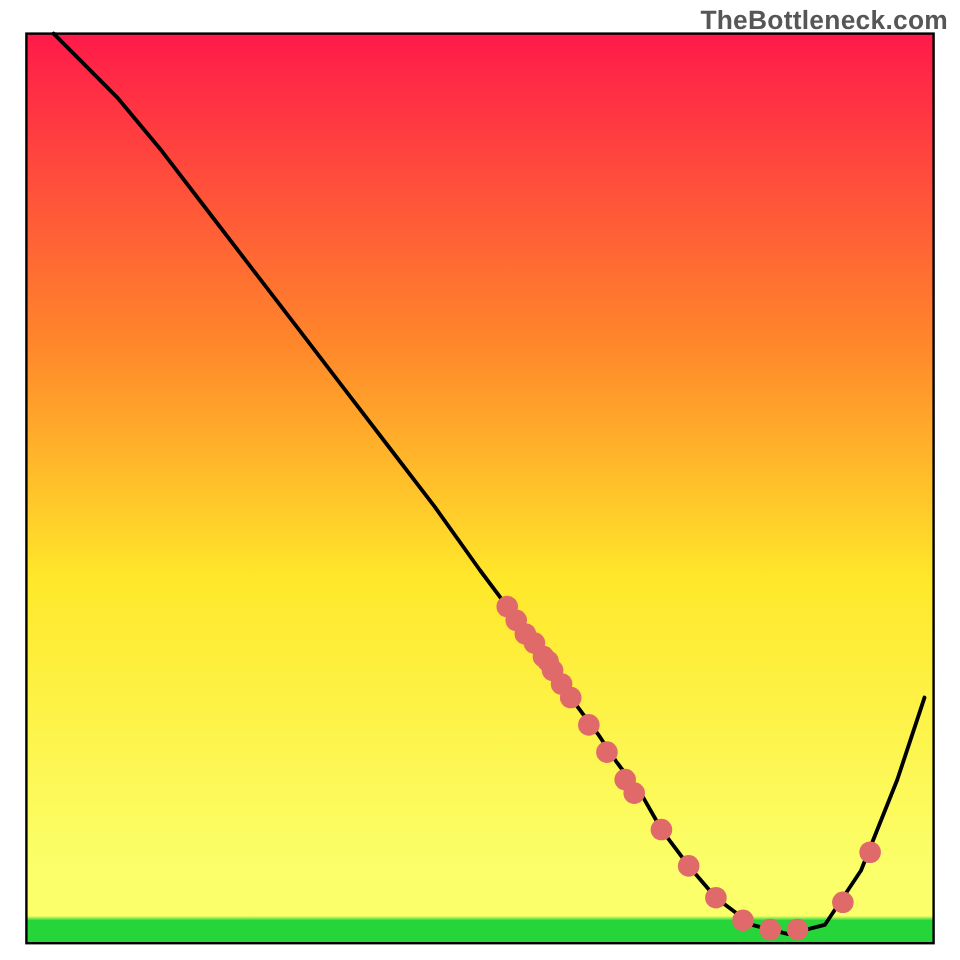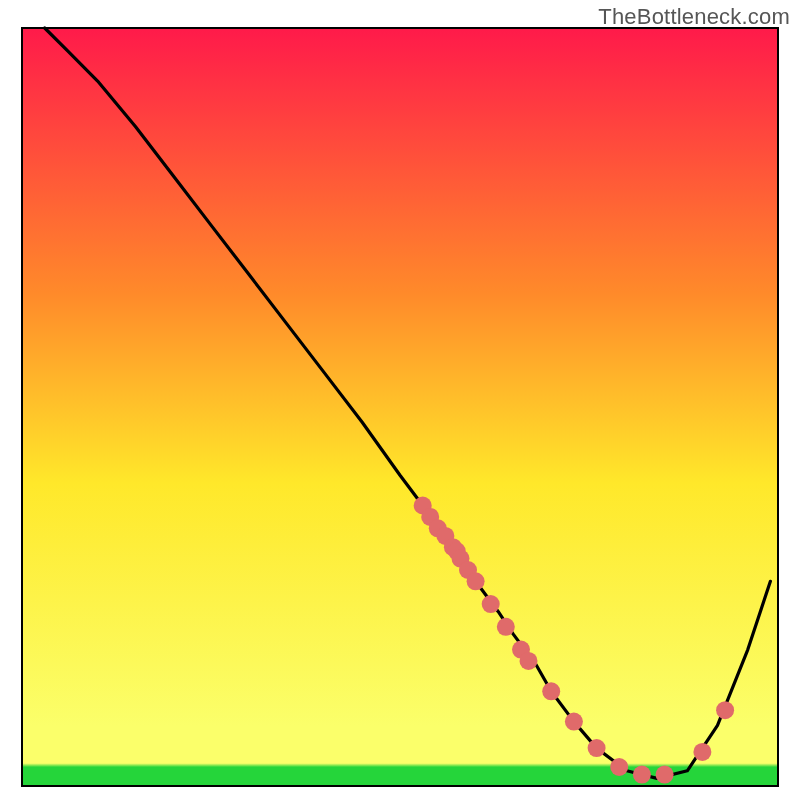--- a/index.html
+++ b/index.html
@@ -13,21 +13,21 @@
   .wrapper {
     position: relative;
     width: 800px;
     height: 800px;
   }
   .attribution {
     position: absolute;
     top: 4px;
     right: 10px;
     font-size: 22px;
-    font-weight: normal;
+    font-weight: bold;
     color: #565656;
     letter-spacing: 0.2px;
     z-index: 5;
   }
   svg {
     display: block;
   }
 </style>
 </head>
 <body>

